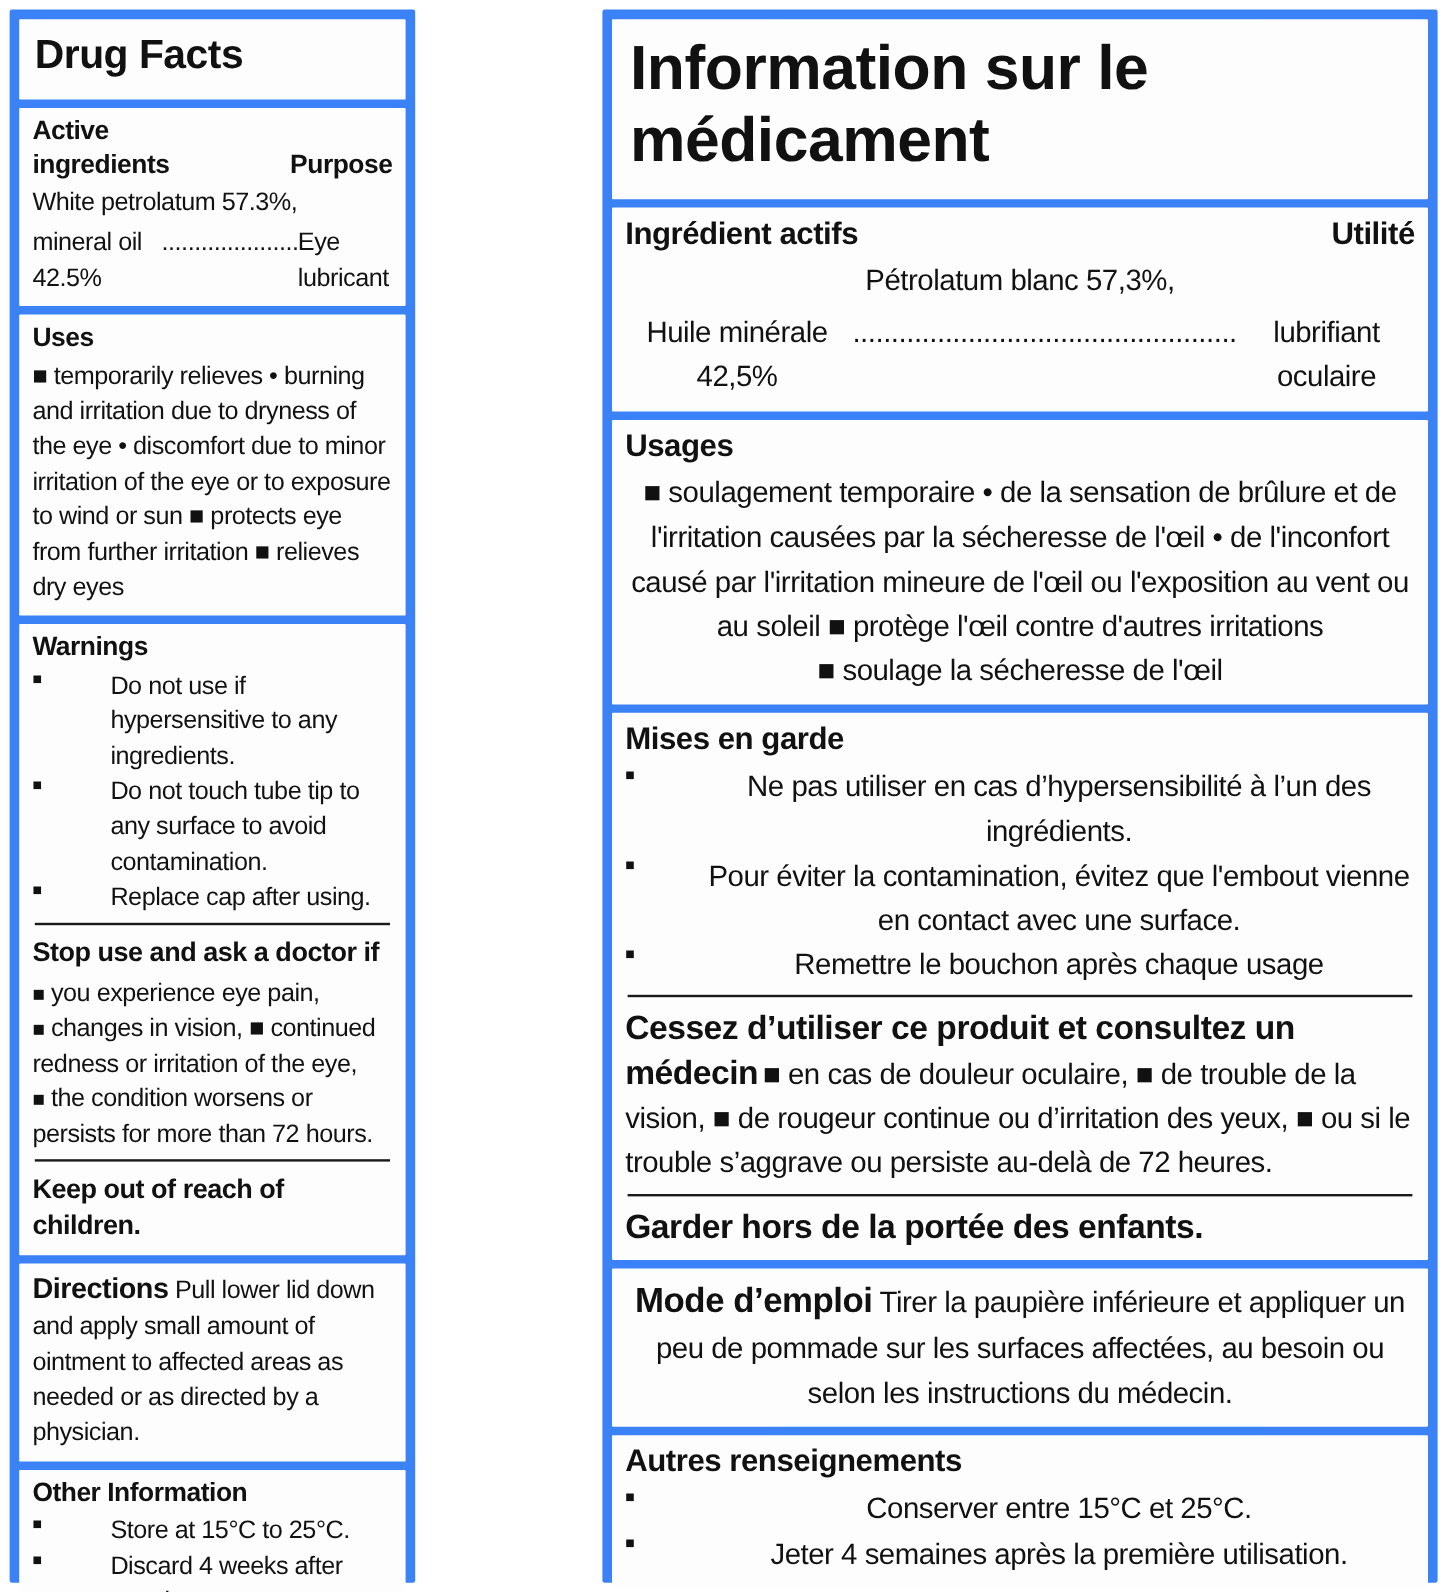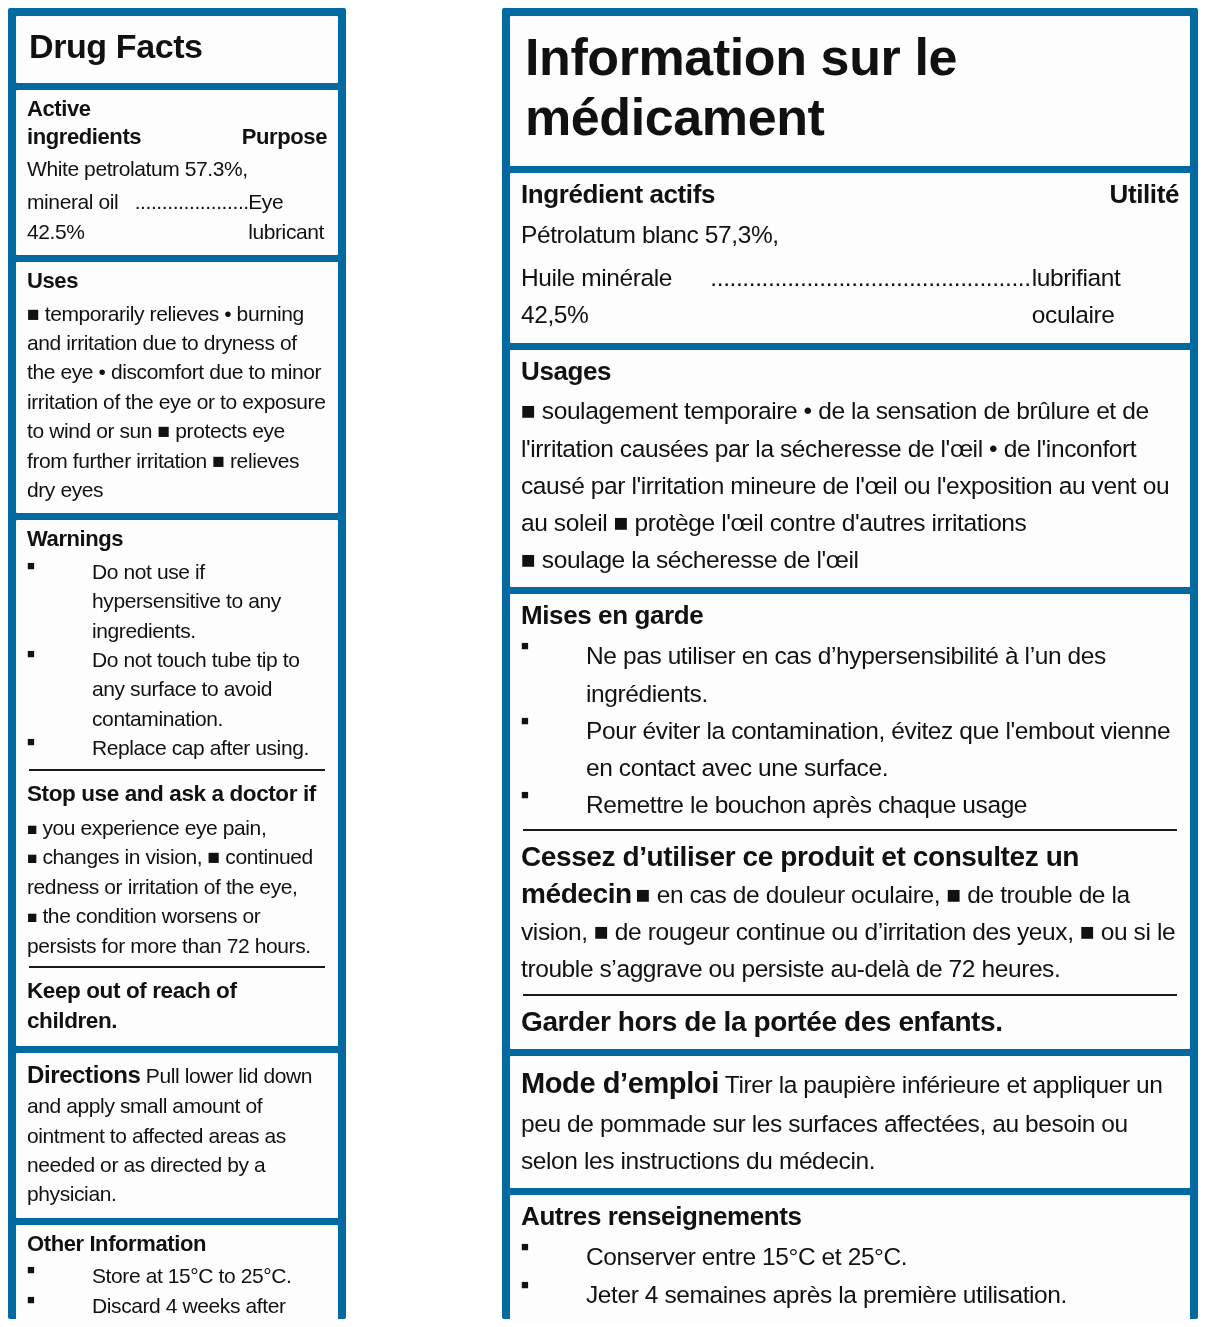--- a/index.html
+++ b/index.html
@@ -8,21 +8,21 @@
     position: relative;
     width: 1205px;
     height: 1327px;
     font-family: "Liberation Sans", sans-serif;
     color: #111;
     overflow: hidden;
   }
   .panel {
     position: absolute;
     top: 8px;
-    background: #0369a1;
+    background: #3b82f6;
     display: flex;
     flex-direction: column;
     gap: 7px;
     padding: 8px;
     border-radius: 2px;
   }
   .panel-en { left: 8px;   width: 338px; height: 1311px; }
   .panel-fr { left: 502px; width: 696px; height: 1311px; }
 
   .sec {
@@ -40,21 +40,21 @@
   .panel-en .body-txt,
   .panel-en .li-txt      { font-size: 21px; font-weight: 400; line-height: 1.40; }
   .panel-en .inline-head { font-size: 24px; font-weight: 700; }
   .panel-en .subhead     { font-size: 22.5px; font-weight: 700; line-height: 1.35; }
 
   
   .panel-fr { letter-spacing: -0.4px; }
   .panel-fr .label-title { font-size: 52px; font-weight: 700; padding: 6px 0 10px 4px; }
   .panel-fr .sec-head    { font-size: 26px; font-weight: 700; line-height: 1.3; }
   .panel-fr .body-txt,
-  .panel-fr .li-txt      { font-size: 24.5px; font-weight: 400; line-height: 1.52; }
+  .panel-fr .li-txt      { font-size: 24.5px; font-weight: 400; line-height: 1.52; text-align: center; }
   .panel-fr .inline-head { font-size: 29px; font-weight: 700; }
   .panel-fr .subhead     { font-size: 28px; font-weight: 700; line-height: 1.3; }
 
   
   .head-row { display: flex; justify-content: space-between; align-items: flex-end; }
   .leader-row { display: flex; align-items: baseline; width: 100%; }
   .leader-dots { flex: 1 1 auto; overflow: hidden; white-space: nowrap; padding: 0 3px; }
   .blist { list-style: none; }
   .blist li { display: flex; align-items: flex-start; }
   .blist .bullet { flex: 0 0 auto; width: 30px; font-size: 0.82em; padding-top: 1px; }

